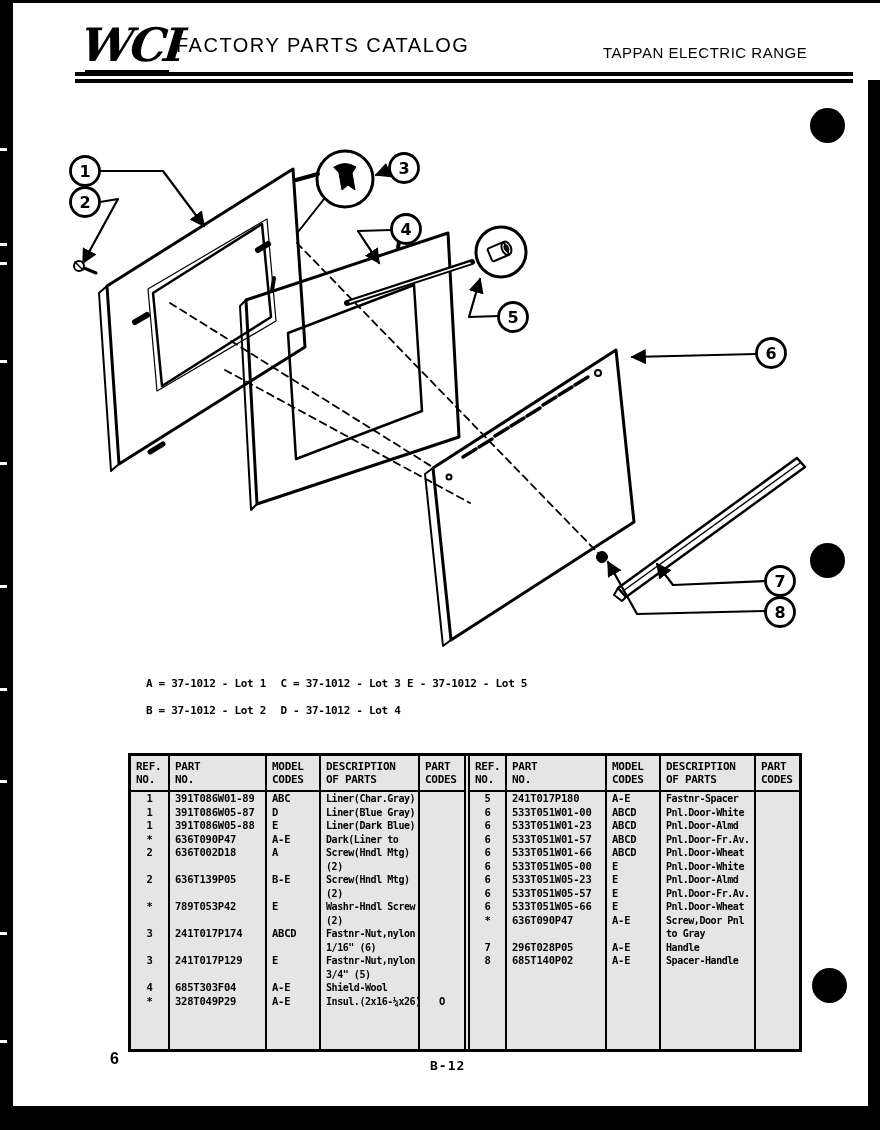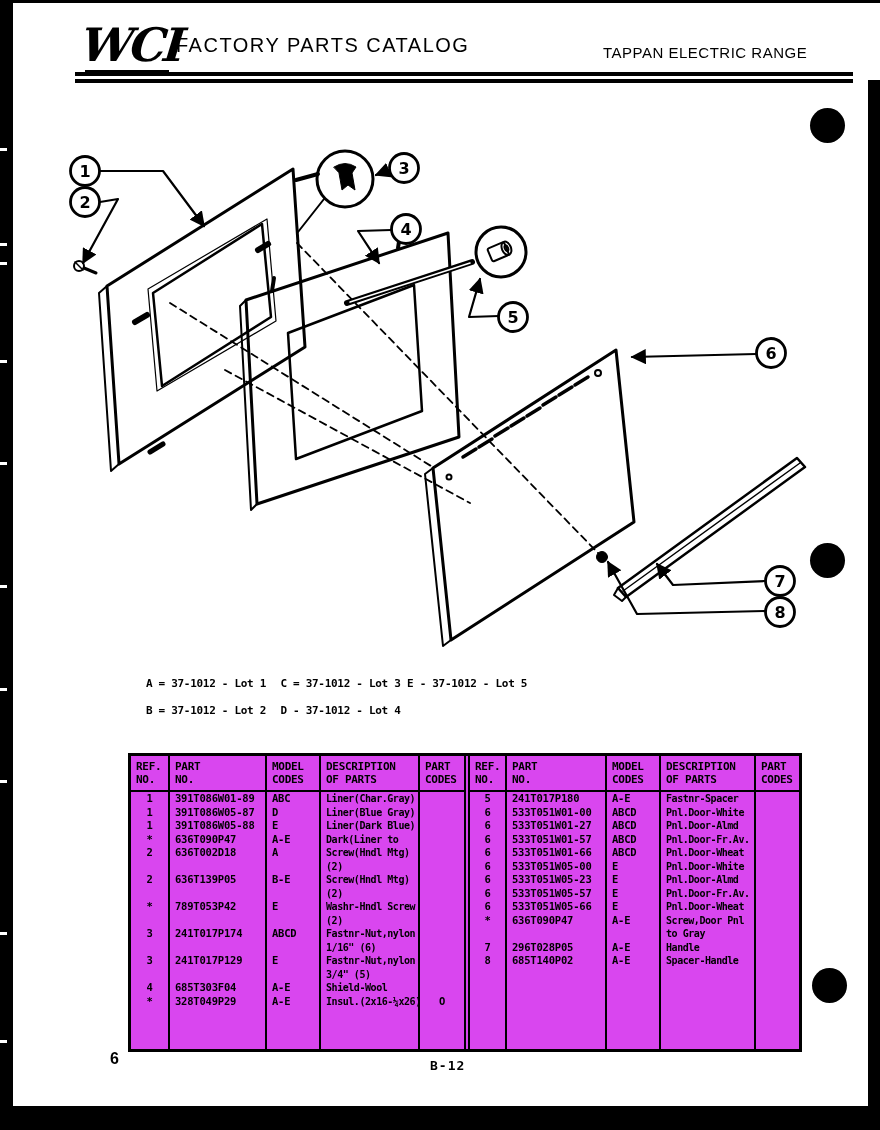--- a/index.html
+++ b/index.html
@@ -23,21 +23,21 @@
   .rule1{position:absolute;left:75px;top:72px;width:778px;height:4px;background:#000;}
   .rule2{position:absolute;left:75px;top:79px;width:778px;height:4px;background:#000;}
   
   .diagram{position:absolute;left:0;top:100px;}
   
   .legend{position:absolute;left:138px;top:677px;display:grid;
           grid-template-columns:136px 133px auto;row-gap:13px;
           font:bold 11px/14px "DejaVu Sans Mono",monospace;letter-spacing:-0.3px;text-align:center;}
   
   .parts-table-wrap{position:absolute;left:128px;top:753px;width:668px;height:293px;
-          border:3px solid #000;display:flex;background:#d946ef;align-items:center;}
+          border:3px solid #000;display:flex;background:#e5e5e5;align-items:center;}
   table.half{border-collapse:collapse;table-layout:fixed;height:100%;}
   #left-table{width:334px;flex:none;border-right:2px solid #000;}
   #right-table{flex:1;border-left:2px solid #000;margin-left:2px;}
   th,td{border-right:2px solid #000;vertical-align:top;}
   th:last-child,td:last-child{border-right:none;}
   th{border-bottom:2.5px solid #000;font:bold 11px/13px "DejaVu Sans Mono",monospace;
      letter-spacing:-0.3px;text-align:left;padding:4px 0 4px 5px;}
   td{font:bold 10.5px/13.5px "DejaVu Sans Mono",monospace;letter-spacing:-0.2px;
      padding:0 0 0 5px;white-space:nowrap;overflow:hidden;}
   tbody tr{height:13.5px;}
@@ -399,21 +399,21 @@
           </tr>
           <tr>
             <td class="c-ref">6</td>
             <td class="c-part">533T051W01-00</td>
             <td class="c-model">ABCD</td>
             <td class="c-desc">Pnl.Door-White</td>
             <td class="c-code"></td>
           </tr>
           <tr>
             <td class="c-ref">6</td>
-            <td class="c-part">533T051W01-27</td>
+            <td class="c-part">533T051W01-23</td>
             <td class="c-model">ABCD</td>
             <td class="c-desc">Pnl.Door-Almd</td>
             <td class="c-code"></td>
           </tr>
           <tr>
             <td class="c-ref">6</td>
             <td class="c-part">533T051W01-57</td>
             <td class="c-model">ABCD</td>
             <td class="c-desc">Pnl.Door-Fr.Av.</td>
             <td class="c-code"></td>

